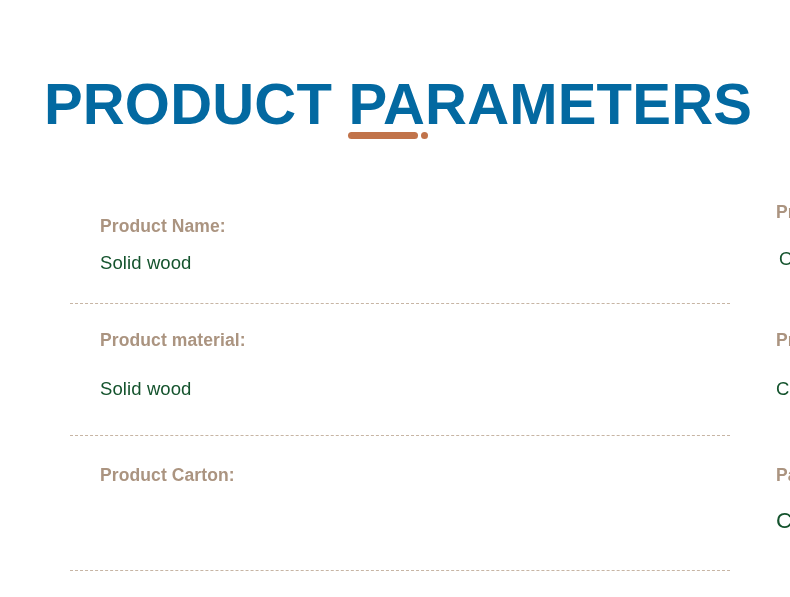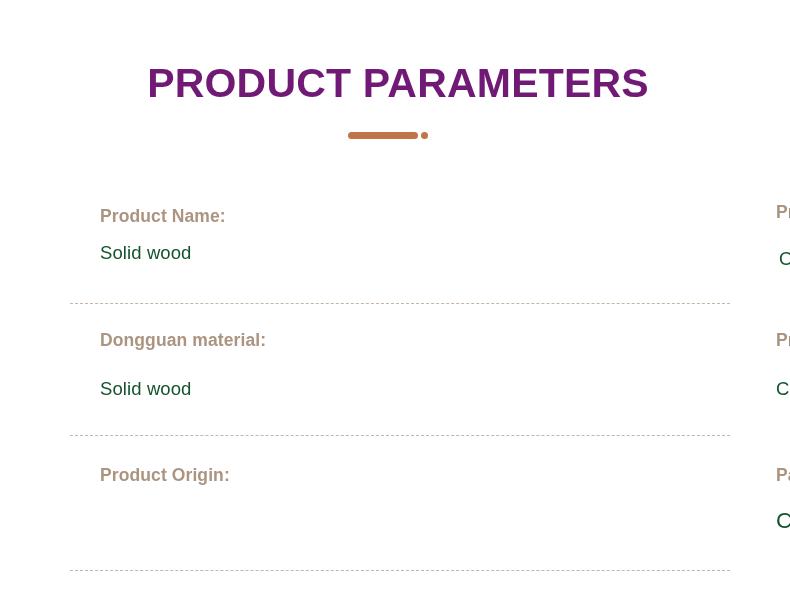--- a/index.html
+++ b/index.html
@@ -25,26 +25,26 @@
   
   .header {
     position: absolute;
     left: 0;
     top: 62px;
     width: 790px;
     text-align: center;
   }
   .page-title {
     font-family: "Liberation Sans", sans-serif;
-    font-size: 41px;
+    font-size: 58px;
     font-weight: 700;
     letter-spacing: 0.2px;
-    color: #701a75;
+    color: #0369a1;
     line-height: 1.05;
-    margin: 0;
+    margin: 12px;
     padding-left: 6px;
     white-space: nowrap;
   }
 
   .ornament {
     position: absolute;
     left: 0;
     top: 130px;
     width: 790px;
     height: 12px;
@@ -112,21 +112,21 @@
     letter-spacing: 0.1px;
   }
 
   .spec-value .line {
     display: block;
     white-space: nowrap;
   }
 
   
   .row1 { height: 107px; }
-  .row1 .spec-label { margin-top: 10px; }
+  .row1 .spec-label { margin-top: 20px; }
   .row1 .col-left .spec-value { margin-top: 14px; }
   .row1 .col-right .spec-label { margin-top: 6px; }
   .row1 .col-right .spec-value { margin-top: 24px; padding-left: 3px; }
 
   
   .row2 { height: 132px; }
   .row2 .spec-label { margin-top: 27px; }
   .row2 .spec-value { margin-top: 26px; }
 
   
@@ -176,36 +176,36 @@
       <div class="col col-right">
         <div class="spec-label">Product size:</div>
         <div class="spec-value">
           <span class="line">On-demand customization</span>
         </div>
       </div>
     </div>
 
     <div class="spec-row row2">
       <div class="col col-left">
-        <div class="spec-label">Dongguan material:</div>
+        <div class="spec-label">Product material:</div>
         <div class="spec-value">
           <span class="line">Solid wood</span>
         </div>
       </div>
       <div class="col col-right">
         <div class="spec-label">Product Brand:</div>
         <div class="spec-value">
           <span class="line">Craftsman's Home</span>
         </div>
       </div>
     </div>
 
     <div class="spec-row row3">
       <div class="col col-left">
-        <div class="spec-label">Product Origin:</div>
+        <div class="spec-label">Product Carton:</div>
       </div>
       <div class="col col-right">
         <div class="spec-label">Packaging and Transportation:</div>
         <div class="spec-value">
           <span class="line">Carton packaging</span>
         </div>
       </div>
     </div>
 
   </div>

